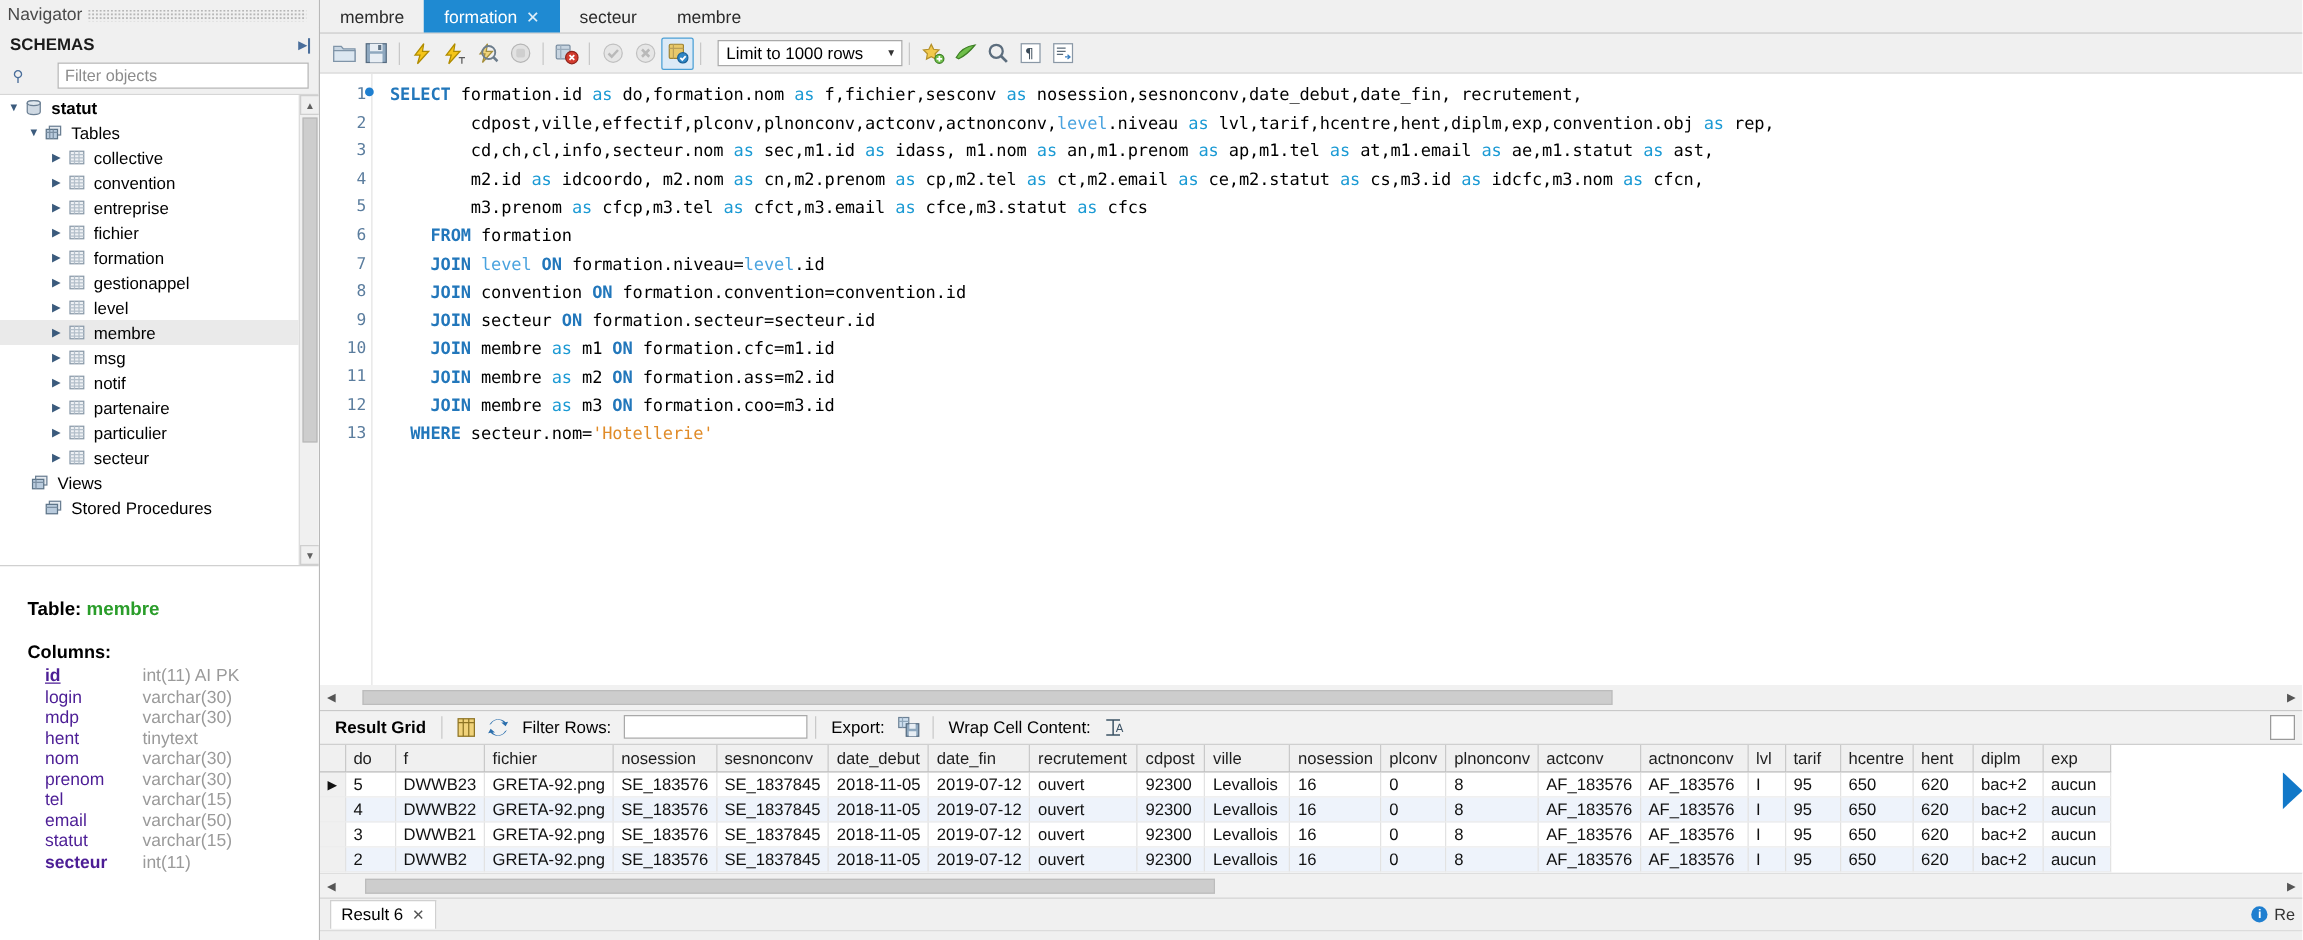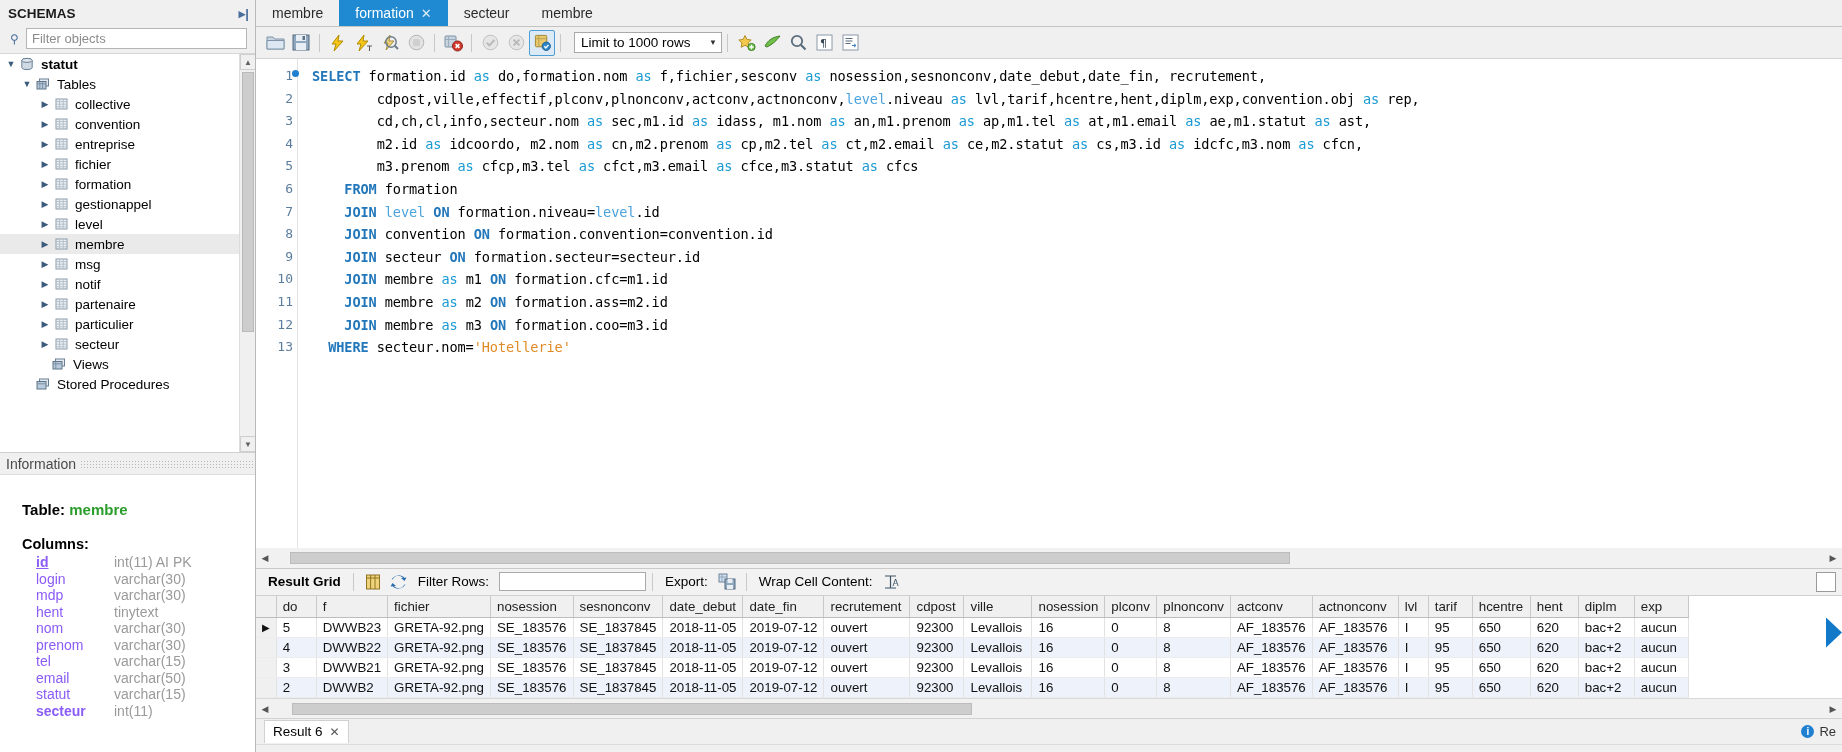--- a/index.html
+++ b/index.html
@@ -51,20 +51,21 @@
     display: flex; align-items: center; gap: 5px;
     padding: 2px 8px 4px 8px;
   }
   .search-glyph { color: #4a6e9b; font-size: 12px; width: 13px; text-align:center;}
   .filter-box {
     flex: 1; height: 21px;
     border: 1px solid #b5b5b5; background: #fff;
     font-size: 13px; color: #8c8c8c;
     padding: 0 5px; line-height: 19px;
     font-family: "Liberation Sans", sans-serif;
+    margin-left: 20px;
   }
   #tree {
     flex: 1 1 auto; overflow: hidden;
     background: #fff;
     position: relative;
     border-top: 1px solid #d6d6d6;
   }
   .tree-scroll { position:absolute; inset:0; right: 16px; overflow: hidden; }
   .tnode {
     height: 20px; display: flex; align-items: center;
@@ -103,21 +104,21 @@
   }
   .admin-tab.active { background: #fff; color: #3b6ea5; }
 
   #info-panel { height: 300px; background: #fff; border-top: 1px solid #d0d0d0; overflow: hidden; position: relative;}
   #info-panel .panel-caption { background: #f0f0f0; border-bottom: 1px solid #ddd;}
   .info-body { padding: 26px 0 0 22px; font-size: 14px; }
   .tbl-title { font-weight: bold; font-size: 15px; margin-bottom: 18px;}
   .tbl-title .tname { color: #2a9d2a; }
   .cols-label { font-weight: bold; font-size: 14.5px; margin-bottom: 2px; }
   .col-row { display: flex; font-size: 14px; line-height: 16.5px; padding-left: 14px; }
-  .col-name { width: 78px; color: #8b5cf6; }
+  .col-name { width: 78px; color: #4c1d95; }
   .col-name.pk { font-weight: bold; text-decoration: underline; }
   .col-name.b { font-weight: bold; }
   .col-type { color: #9a9a9a; }
 
   
   #main { flex: 1 1 auto; display: flex; flex-direction: column; min-width: 0; background: #fff; }
 
   
   #tabstrip {
     height: 27px; background: #f0f0f0;
@@ -240,20 +241,23 @@
   
   .edge-chevron { position:absolute; right:0; top: 22px; width: 16px; height: 30px; background:#1278c8; clip-path: polygon(0 0, 100% 50%, 0 100%);}
 </style>
 </head>
 <body>
 
 <div id="app">
 
   <div id="sidebar">
 
+    <div class="panel-caption">
+      <span>Navigator</span><span class="cap-dots"></span>
+    </div>
 
     <div class="schemas-hdr">
       <span>SCHEMAS</span>
       <span class="pin-icon">▸|</span>
     </div>
 
     <div class="filter-row">
       <span class="search-glyph">⚲</span>
       <div class="filter-box">Filter objects</div>
     </div>
@@ -409,21 +413,21 @@
         <div class="tnode" style="padding-left:38px">
           <span class="tw">▶</span>
           <span class="ticon">
               <svg width="13" height="12" viewBox="0 0 13 12">
                 <rect x="1" y="1" width="11" height="10" fill="#eef1f4" stroke="#8a9aa9"></rect>
                 <path d="M1 3.6h11M1 6.2h11M1 8.8h11M4.6 1v10M8.2 1v10" stroke="#b3bfca" fill="none"></path>
               </svg>
             </span>
           <span class="tlabel">secteur</span>
         </div>
-        <div class="tnode" style="padding-left:36px">
+        <div class="tnode" style="padding-left:9px">
           <span class="tw"></span>
           <span class="ticon">
             <svg width="14" height="13" viewBox="0 0 14 13">
                 <rect x="3.5" y="1" width="9" height="7" fill="#e4eaf0" stroke="#6b7f93"></rect>
                 <rect x="1" y="3.5" width="9" height="7.5" fill="#b9cbdd" stroke="#5d7488"></rect>
                 <path d="M1 5.8h9M3.8 3.5v7.5" stroke="#7b8fa3" fill="none"></path>
               </svg>
           </span>
           <span class="tlabel">Views</span>
         </div>
@@ -442,23 +446,20 @@
 
       <div class="vscroll">
         <div class="vs-btn">▲</div>
         <div class="vs-thumb"></div>
         <div class="vs-btn bot">▼</div>
       </div>
     </div>
 
 
     <div id="info-panel">
-      <div class="panel-caption">
-        <span>Information</span><span class="cap-dots"></span>
-      </div>
       <div class="info-body">
         <div class="tbl-title">
           <span>Table:</span>
           <span class="tname">membre</span>
         </div>
         <div class="cols-label">Columns:</div>
         <div class="col-row">
             <span class="col-name pk">id</span>
             <span class="col-type">int(11) AI PK</span>
           </div>

